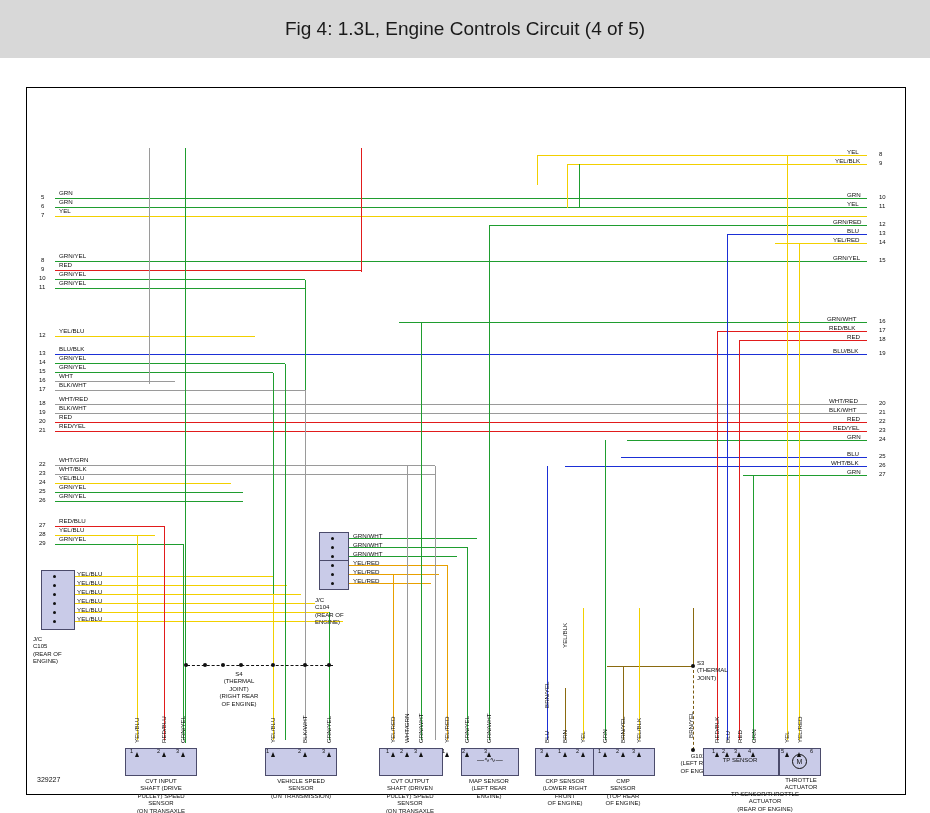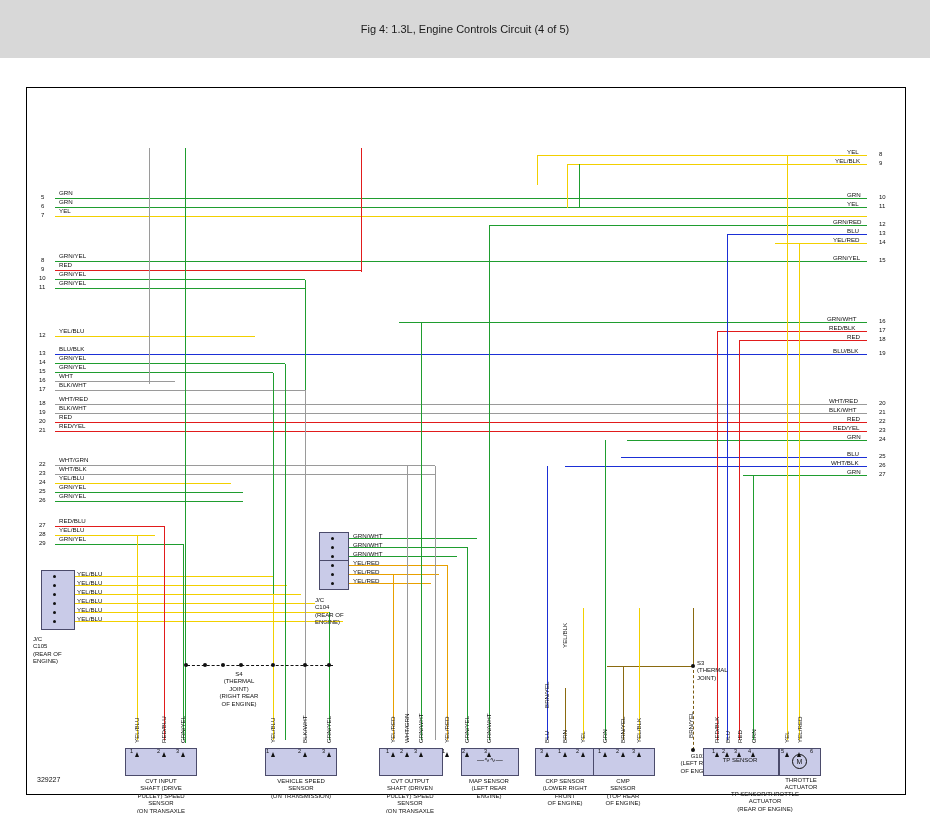--- a/index.html
+++ b/index.html
@@ -1,18 +1,18 @@
 <!DOCTYPE html>
 <html><head>
 <meta charset="utf-8">
 <style>
   html,body{margin:0;padding:0;background:#ffffff;}
   body{width:930px;height:813px;font-family:"Liberation Sans",sans-serif;overflow:hidden;}
   #header{height:58px;background:#d8d8d8;display:flex;align-items:center;justify-content:center;}
-  #header .title{font-size:11px;color:#1a1a1a;}
+  #header .title{font-size:19px;color:#1a1a1a;}
   #stage{position:relative;width:930px;height:755px;background:#ffffff;}
   #frame{position:absolute;left:26px;top:29px;width:878px;height:706px;border:1px solid #000;background:#fff;}
   .wire{position:absolute;}
   .h{height:1px;}
   .v{width:1px;}
   .lbl{position:absolute;font-size:6.2px;color:#111;white-space:nowrap;line-height:7px;}
   .lbl.r{transform-origin:0 0;transform:rotate(-90deg);}
   .pin{position:absolute;font-size:6px;color:#111;}
   .conn{position:absolute;background:#c9cbe8;border:1px solid #4b4b6b;}
   .comp{position:absolute;background:#c9cbe8;border:1px solid #4b4b6b;}

